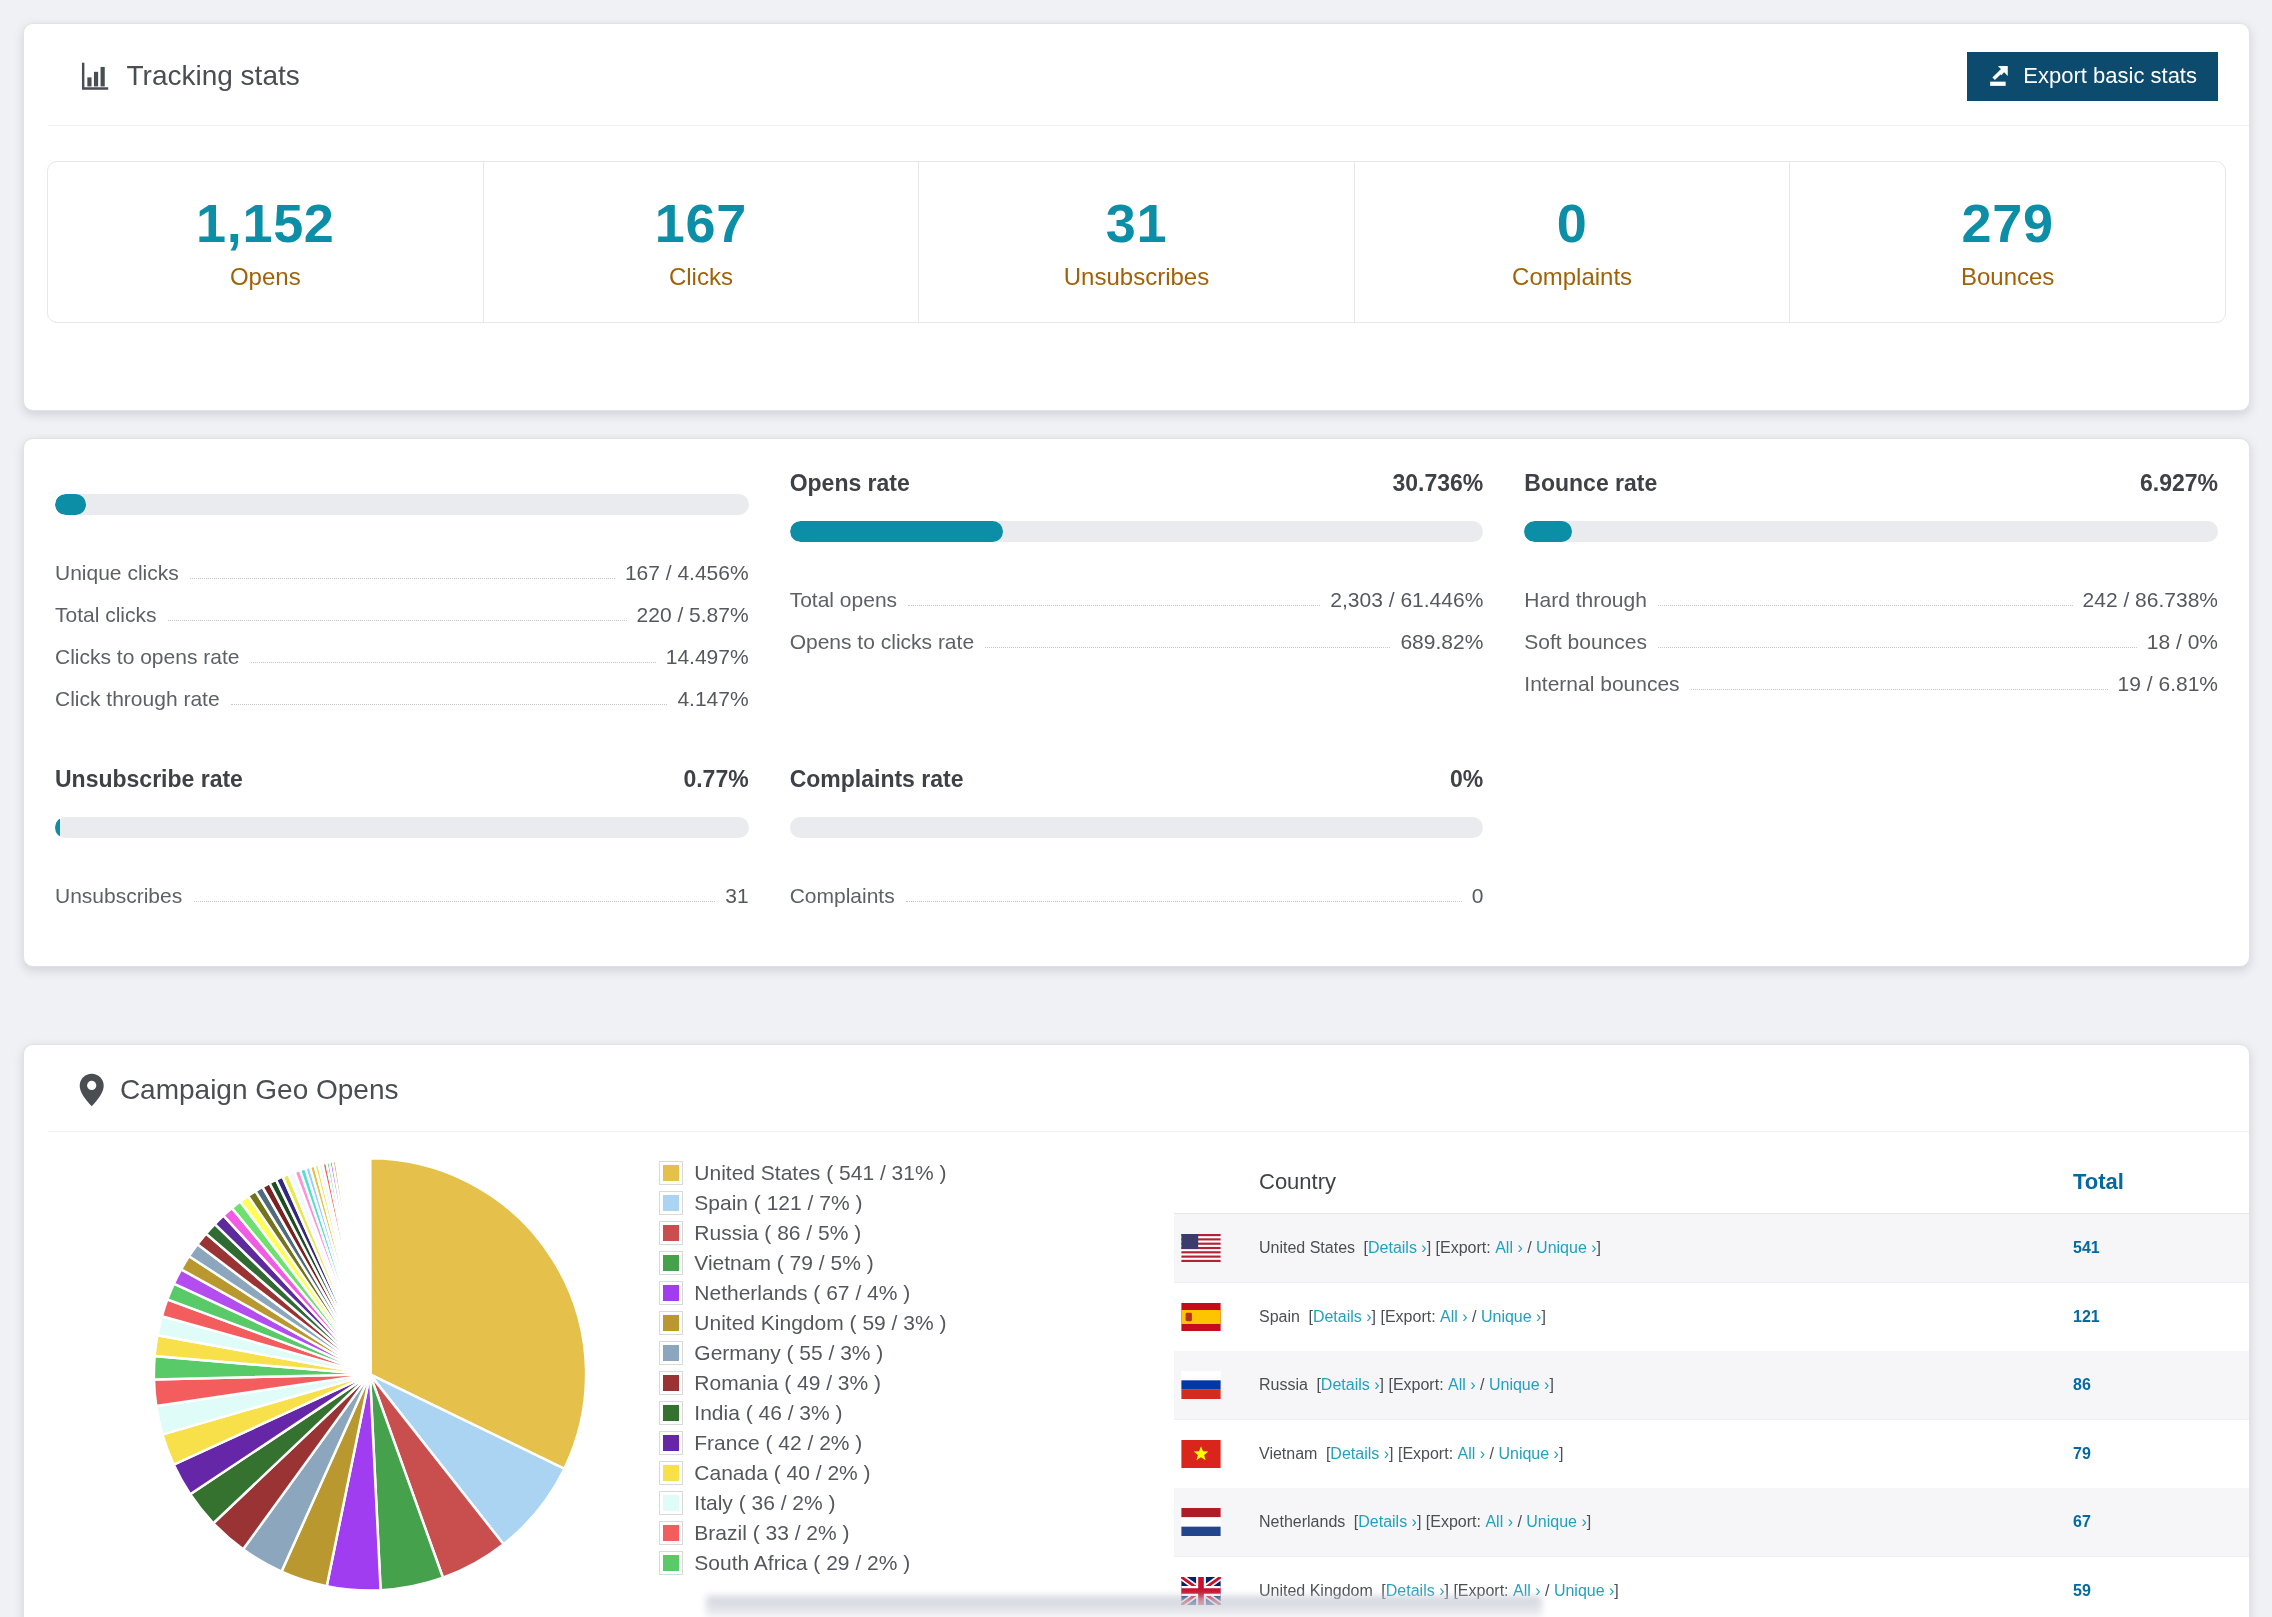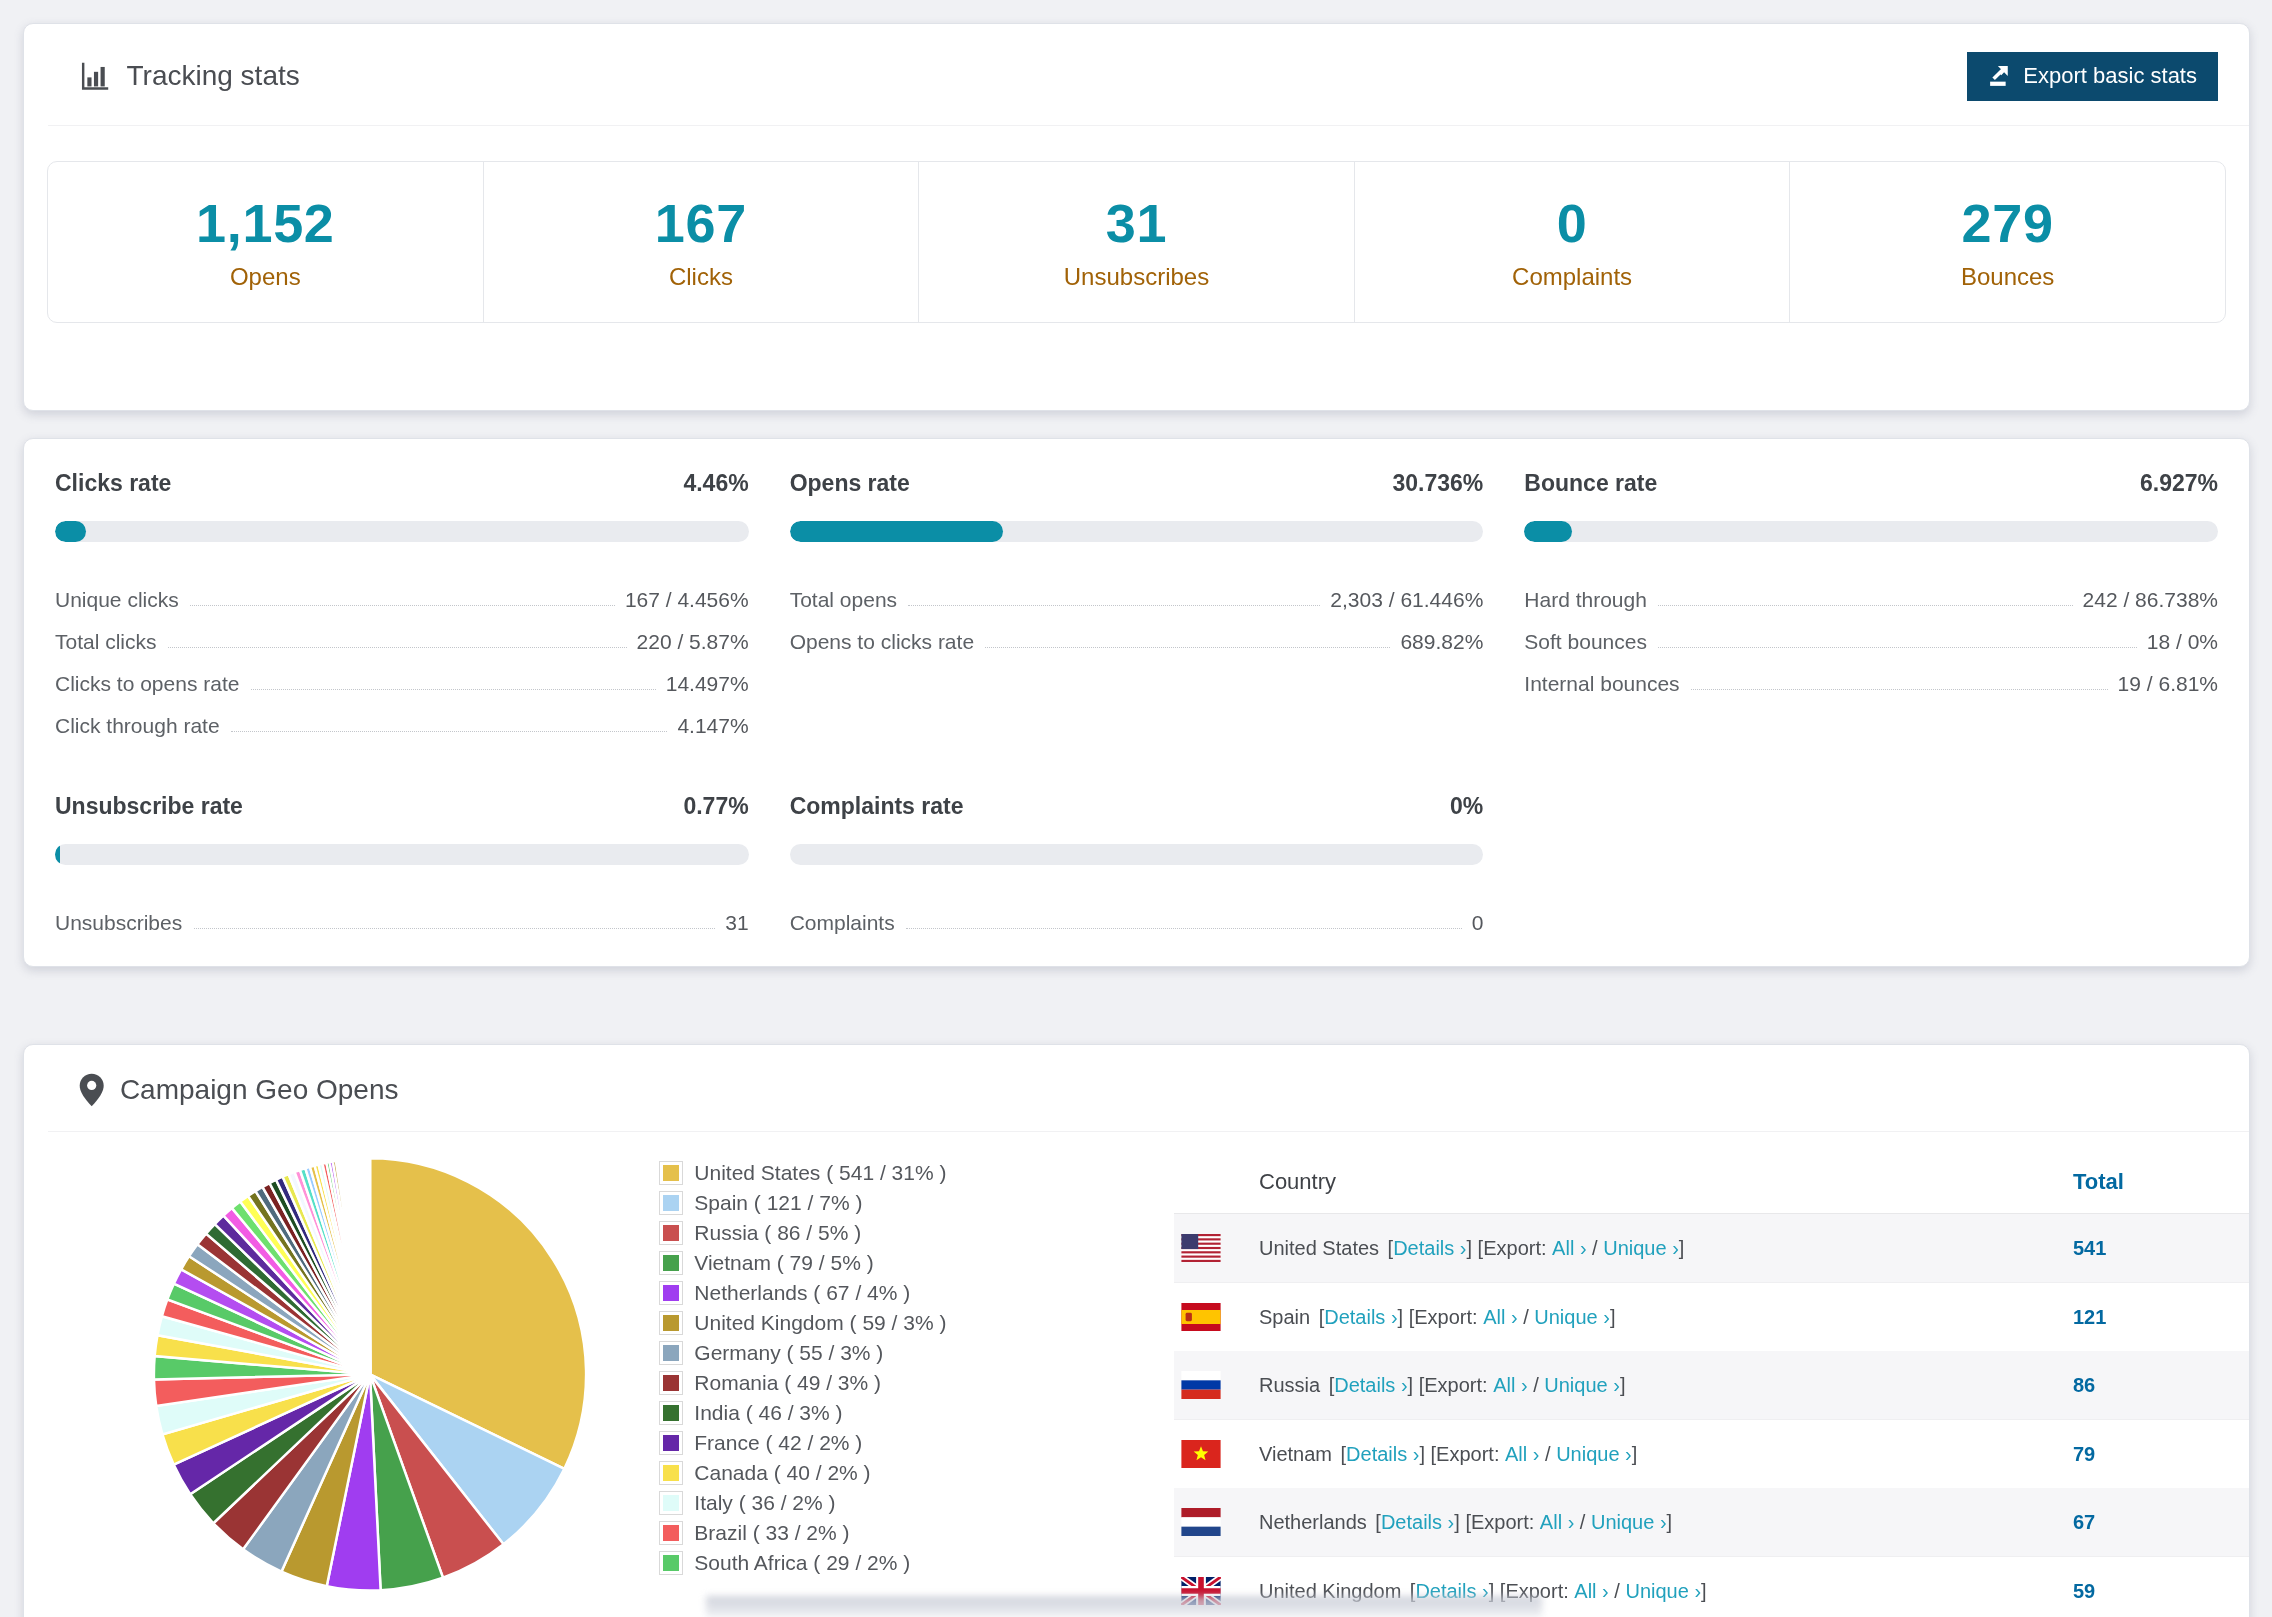--- a/index.html
+++ b/index.html
@@ -46,21 +46,21 @@
 
   .pie-wrap{position:absolute;left:120px;top:102px;width:452px;height:459px;}
   .legend{position:absolute;left:635px;top:113px;}
   .legend-item{display:flex;align-items:center;height:30px;cursor:pointer;}
   .lg-mark{width:24px;height:24px;box-sizing:border-box;border:1.4px solid #d9d9d9;background:#fff;padding:2.8px;display:flex;margin-right:11.3px;flex:none;}
   .lg-mark i{flex:1;}
   .lg-text{font-size:21px;color:#54575c;white-space:nowrap;}
 
   .geo-table{position:absolute;left:1150px;top:106px;right:0;}
   .t-head{display:flex;align-items:center;height:62px;font-size:22px;color:#3f4247;border-bottom:1.4px solid #e8e8ea;}
-  .t-row{display:flex;align-items:center;height:68px;font-size:20px;border-top:1.4px solid #efeff1;gap:24px;}
+  .t-row{display:flex;align-items:center;height:68px;font-size:16px;border-top:1.4px solid #efeff1;gap:24px;}
   .t-row.striped{background:#f6f6f8;border-top:none;}
   .t-head .c1,.t-row .c1{flex:1;display:flex;align-items:center;min-width:0;}
   .t-head .c1{padding-left:85px;}
   .t-head .c2,.t-row .c2{width:176px;flex:none;color:#0369a1;font-weight:bold;}
   .flag{margin-left:7px;width:40px;height:28px;flex:none;display:inline-flex;overflow:hidden;}
   .cname{margin-left:38px;margin-right:8.5px;color:#4b4e53;white-space:nowrap;}
   .brk{color:#4b4e53;white-space:pre;}
   .lnk{color:#21a1bd;text-decoration:none;cursor:pointer;white-space:pre;}
 
   .bottom-shade{position:absolute;left:706px;top:1596px;width:836px;height:21px;
@@ -110,24 +110,20 @@
       </div>
       <div class="stat-cell">
         <div class="stat-value">279</div>
         <div class="stat-label">Bounces</div>
       </div>
     </div>
 </div>
 
 <div class="card" id="card-rates">
     <div class="rate-block">
-      <div class="rate-title-row">
-        <span class="rate-title">Clicks rate</span>
-        <span class="rate-percent">4.46%</span>
-      </div>
       <div class="bar">
         <div class="bar-fill" style="width: 4.46%;"></div>
       </div>
       <div class="rate-rows">
         <div class="rate-row">
           <span class="rate-label">Unique clicks</span>
           <span class="leader"></span>
           <span class="rate-value">167 / 4.456%</span>
         </div>
         <div class="rate-row">

